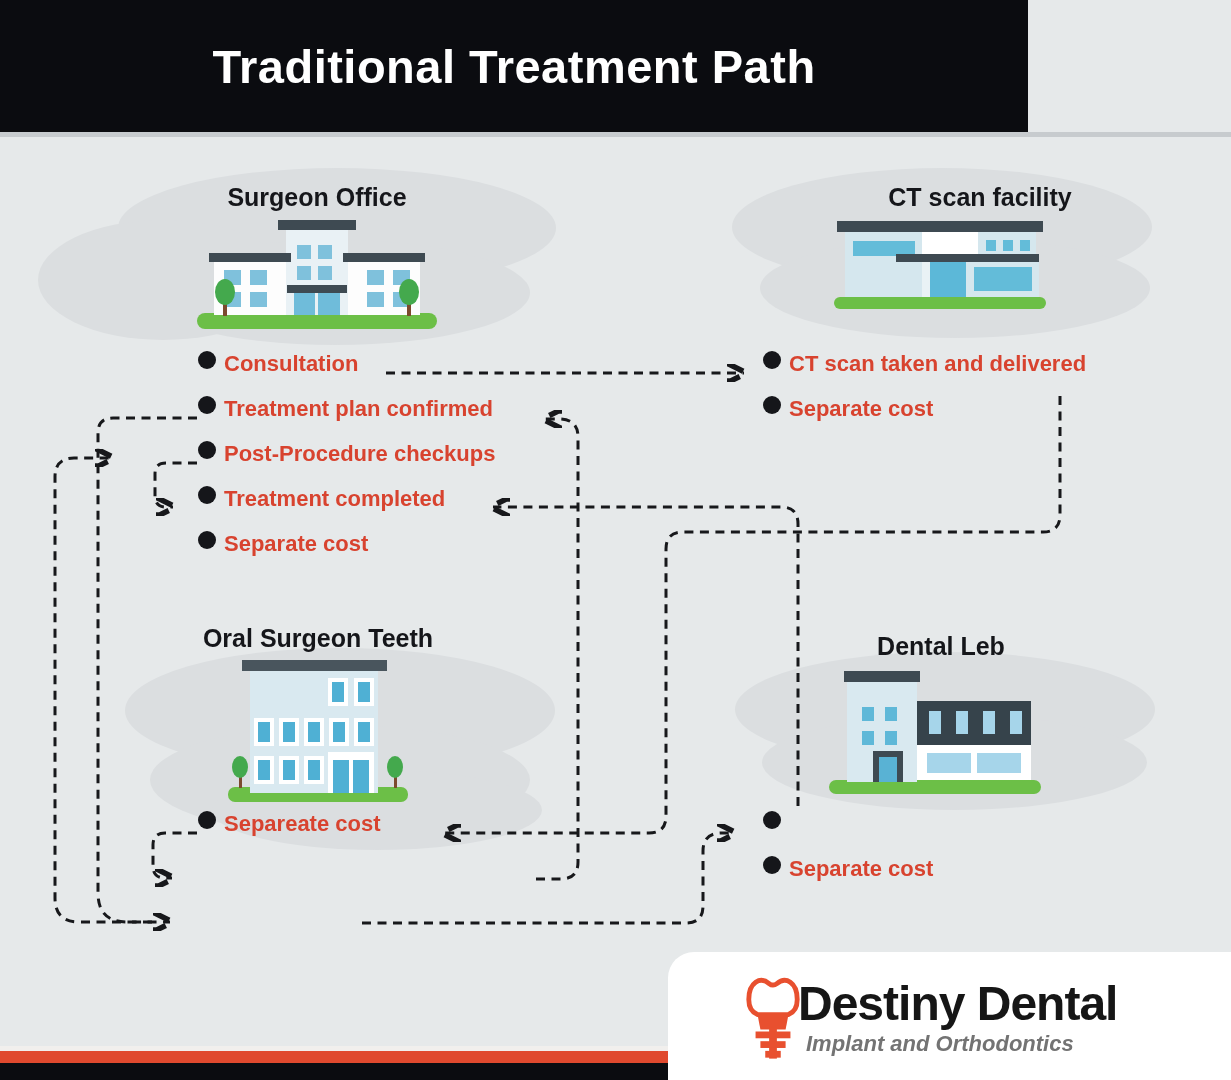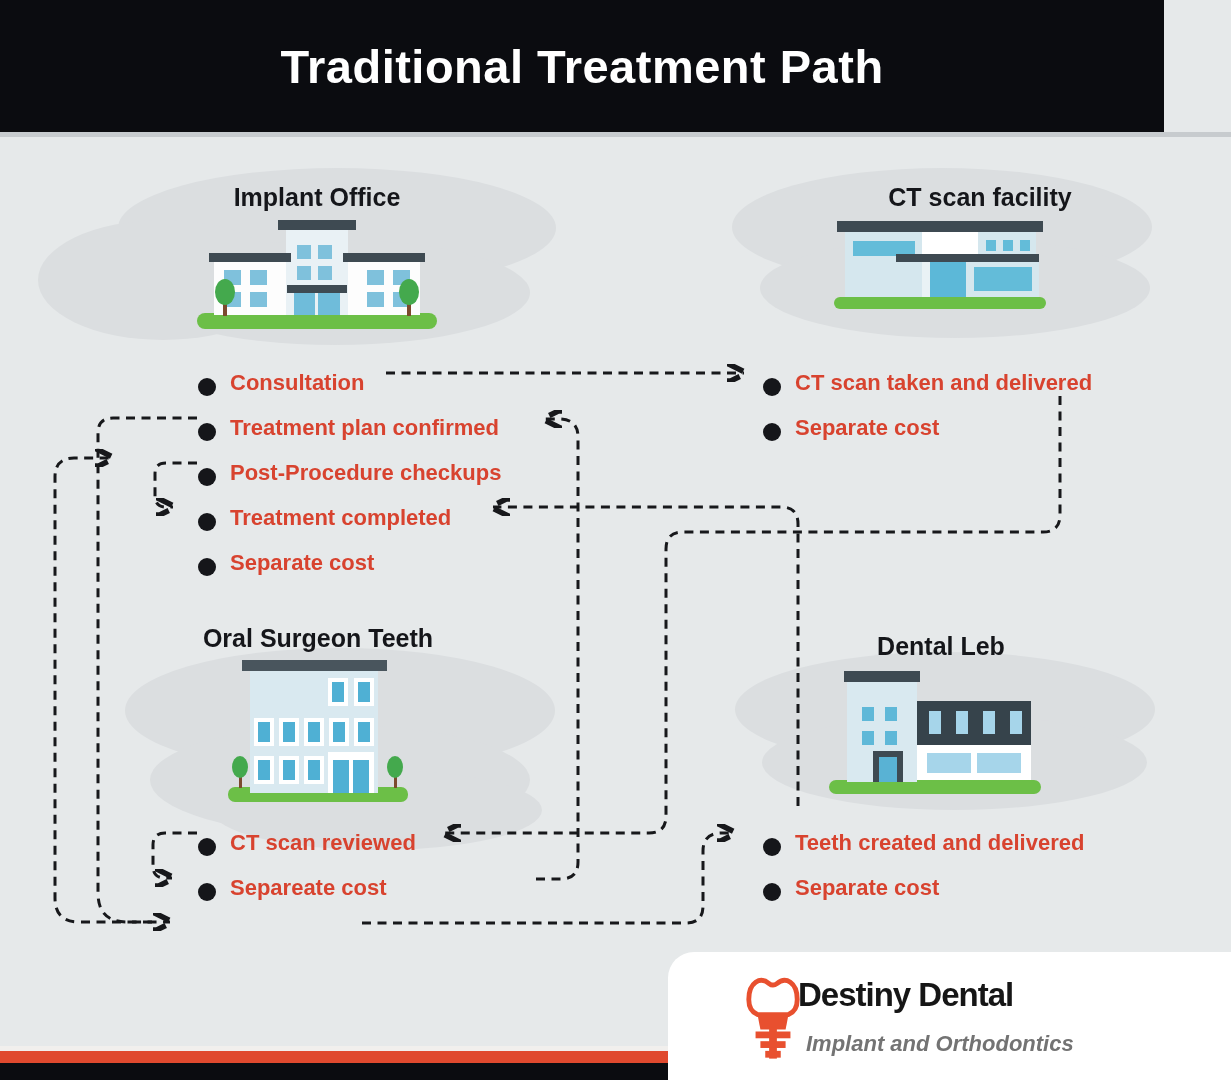--- a/index.html
+++ b/index.html
@@ -1,44 +1,44 @@
 <!DOCTYPE html>
 <html><head>
 <meta charset="utf-8">
 <style>
   html,body{margin:0;padding:0;background:#9aa0a4;}
   .canvas{position:relative;width:1231px;height:1080px;background:#e6e9ea;overflow:hidden;
           font-family:"Liberation Sans",sans-serif;}
   
-  .header{position:absolute;left:0;top:0;width:1164px;height:132px;background:#0b0c10;
+  .header{position:absolute;left:0;top:0;width:1028px;height:132px;background:#0b0c10;
           display:flex;align-items:center;justify-content:center;}
   .header .title{color:#ffffff;font-size:47px;font-weight:bold;letter-spacing:.5px;}
   .header-edge{position:absolute;left:0;top:132px;width:1231px;height:5px;background:#c7cbce;}
   
   .cloud{position:absolute;background:#dbdee0;border-radius:50%;}
   
   .section-label{position:absolute;width:280px;text-align:center;font-size:25px;font-weight:bold;color:#15161a;}
   
   .list{position:absolute;}
-  .row{display:flex;align-items:flex-end;height:45px;gap:14px;}
+  .row{display:flex;align-items:flex-start;height:45px;gap:8px;}
   .dot{width:18px;height:18px;border-radius:50%;background:#15161a;flex:0 0 auto;}
   .itm{font-size:22px;font-weight:bold;color:#d8432f;white-space:nowrap;}
   
   .bld{position:absolute;}
   
   .overlay{position:absolute;left:0;top:0;width:1231px;height:1080px;pointer-events:none;}
   .overlay path{fill:none;stroke:#17181b;stroke-width:3;stroke-dasharray:9 6.5;}
   
   .stripe-light{position:absolute;left:0;top:1046px;width:1231px;height:5px;background:#f1efed;}
   .stripe-red{position:absolute;left:0;top:1051px;width:1231px;height:12px;background:#e0492e;}
   .stripe-black{position:absolute;left:0;top:1063px;width:1231px;height:17px;background:#0b0c10;}
   
   .logo-card{position:absolute;left:668px;top:952px;width:563px;height:128px;background:#ffffff;
              border-top-left-radius:26px;}
-  .brand{position:absolute;left:130px;top:24px;font-size:33px;font-weight:bold;color:#161616;letter-spacing:-1px;}
+  .brand{position:absolute;left:130px;top:24px;font-size:48px;font-weight:bold;color:#161616;letter-spacing:-1px;}
   .tagline{position:absolute;left:138px;top:79px;font-size:22px;font-style:italic;font-weight:bold;color:#737373;}
   .logo-icon{position:absolute;left:74px;top:18px;}
 </style>
 </head>
 <body>
 
 <div class="canvas">
 
   <div class="header">
     <div class="title">Traditional Treatment Path</div>
@@ -49,21 +49,21 @@
   <div class="cloud" style="left:140px;top:240px;width:390px;height:105px;"></div>
   <div class="cloud" style="left:38px;top:220px;width:250px;height:120px;"></div>
   <div class="cloud" style="left:732px;top:168px;width:420px;height:118px;"></div>
   <div class="cloud" style="left:760px;top:238px;width:390px;height:100px;"></div>
   <div class="cloud" style="left:125px;top:648px;width:430px;height:125px;"></div>
   <div class="cloud" style="left:150px;top:725px;width:380px;height:110px;"></div>
   <div class="cloud" style="left:212px;top:770px;width:330px;height:80px;"></div>
   <div class="cloud" style="left:735px;top:652px;width:420px;height:115px;"></div>
   <div class="cloud" style="left:762px;top:715px;width:385px;height:95px;"></div>
 
-  <div class="section-label" style="left:177px;top:183px;">Implant Office</div>
+  <div class="section-label" style="left:177px;top:183px;">Surgeon Office</div>
   <div class="section-label" style="left:840px;top:183px;">CT scan facility</div>
   <div class="section-label" style="left:178px;top:624px;">Oral Surgeon Teeth</div>
   <div class="section-label" style="left:801px;top:632px;">Dental Leb</div>
 
   <div class="bld" style="left:197px;top:220px;">
     <svg width="240" height="112" viewBox="0 0 240 112">
       <rect x="0" y="93" width="240" height="16" rx="8" fill="#6cbf47"></rect>
       <rect x="89" y="9" width="62" height="86" fill="#e9f1f5"></rect>
       <rect x="81" y="0" width="78" height="10" fill="#3e4a52"></rect>
       <rect x="100" y="25" width="14" height="14" fill="#7fc1dc"></rect>
@@ -202,32 +202,27 @@
     </div>
     <div class="row">
       <span class="dot"></span>
       <span class="itm">Separate cost</span>
     </div>
   </div>
 
   <div class="list" style="left:198px;top:811px;">
     <div class="row">
       <span class="dot"></span>
-      <span class="itm">CT scan reviewed</span>
-    </div>
-    <div class="row">
-      <span class="dot"></span>
       <span class="itm">Separeate cost</span>
     </div>
   </div>
 
   <div class="list" style="left:763px;top:811px;">
     <div class="row">
       <span class="dot"></span>
-      <span class="itm">Teeth created and delivered</span>
     </div>
     <div class="row">
       <span class="dot"></span>
       <span class="itm">Separate cost</span>
     </div>
   </div>
 
   <svg class="overlay" viewBox="0 0 1231 1080">
     <defs>
       <marker id="arrowhead" viewBox="0 0 10 10" refX="8.5" refY="5" markerWidth="7" markerHeight="6" orient="auto">

